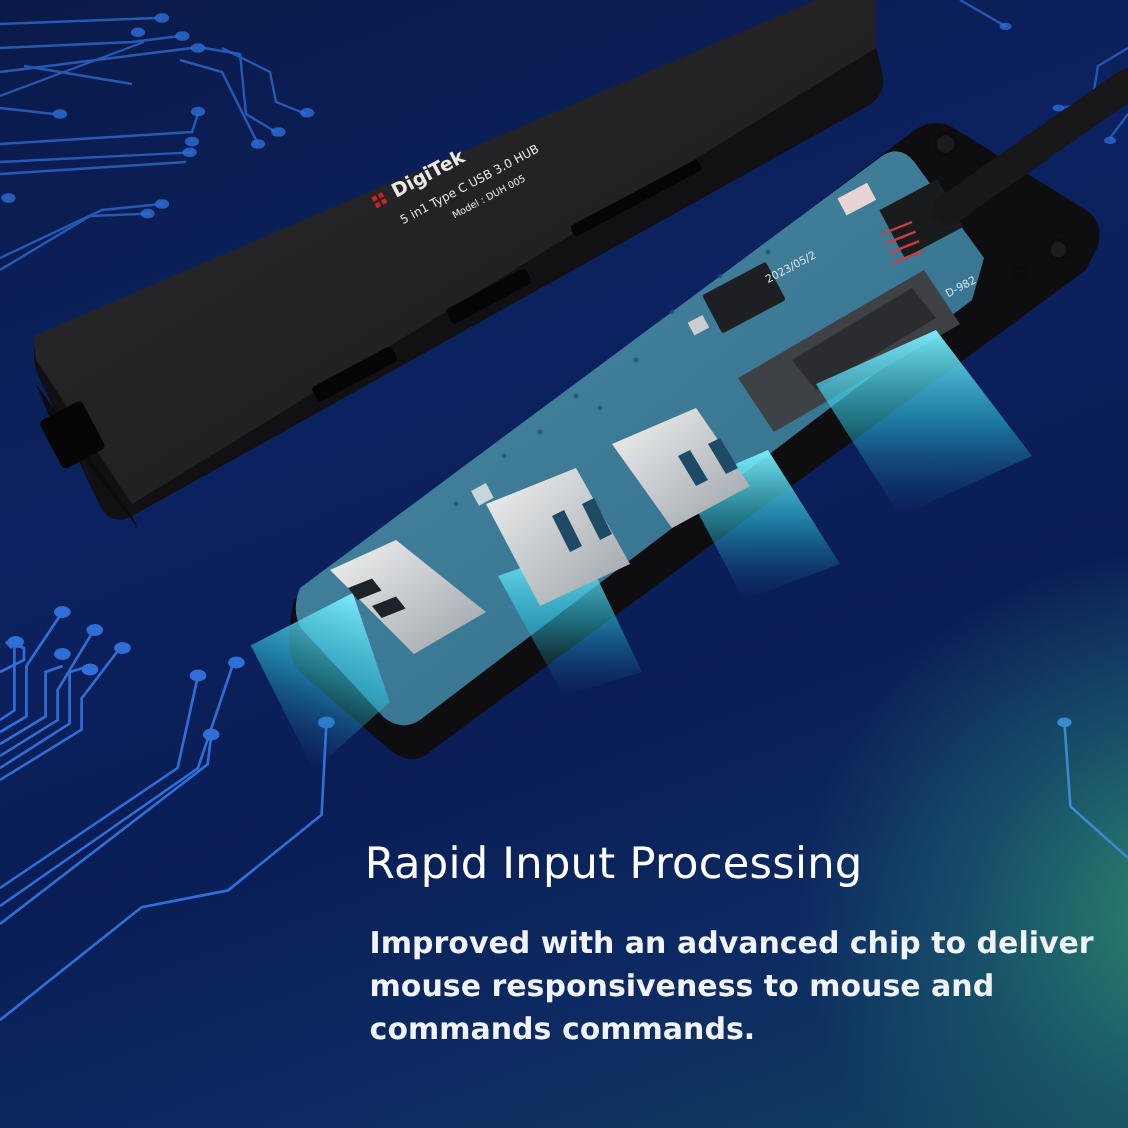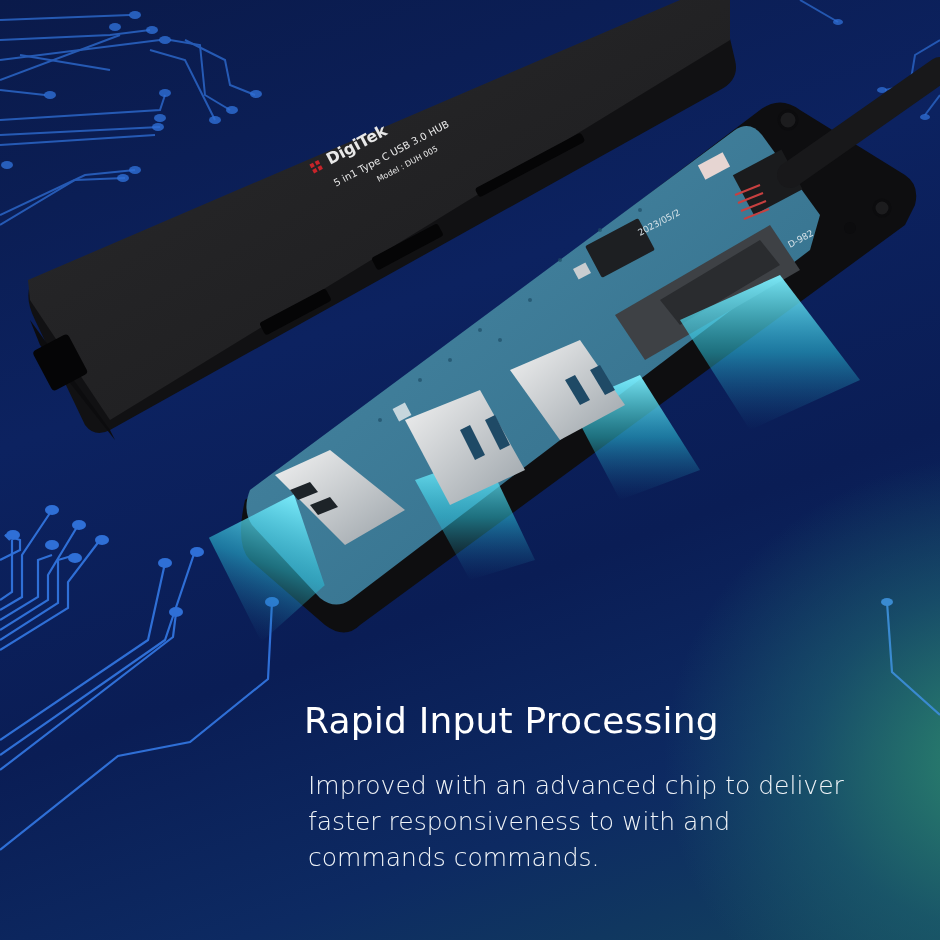--- a/index.html
+++ b/index.html
@@ -5,21 +5,21 @@
   html,body{margin:0;padding:0;}
   body{width:940px;height:940px;overflow:hidden;position:relative;
     background:
       radial-gradient(ellipse 420px 380px at 1000px 760px, rgba(46,140,110,0.95), rgba(30,100,110,0.6) 45%, rgba(0,0,0,0) 80%),
       linear-gradient(160deg,#0a1a4a 0%,#0c2260 35%,#0a1d55 60%,#0d2a62 80%,#13445e 100%);
     font-family:"DejaVu Sans","Liberation Sans",sans-serif;}
   .bg-svg{position:absolute;left:0;top:0;width:940px;height:940px;}
   .hub{position:absolute;left:0;top:0;width:940px;height:940px;}
   .headline{position:absolute;left:304px;top:700px;color:#ffffff;font-size:36px;font-weight:500;letter-spacing:0.2px;white-space:nowrap;}
   .body-text{position:absolute;left:308px;top:768px;width:600px;color:#f0f4f8;font-size:25px;line-height:36px;font-weight:300;}
-  .body-text span{display:block;white-space:nowrap;}
+  .body-text span{display:block;white-space:nowrap;font-weight:bold;}
   .label-text{fill:#e8e8e8;font-family:"DejaVu Sans","Liberation Sans",sans-serif;}
 </style>
 </head>
 <body>
 
 <svg class="bg-svg" viewBox="0 0 940 940">
   <g stroke="#2f6fd6" stroke-width="2" fill="none" opacity="0.75">
     <path d="M0 20 L130 15"></path>
       <path d="M0 40 L110 35 L150 30"></path>
     <path d="M0 60 L160 40"></path>
@@ -199,15 +199,15 @@
   <g>
     <path d="M510 370 L580 340 L625 405 L560 440 Z" fill="url(#metal)"></path>
     <path d="M565 380 L575 375 L590 400 L580 405 Z" fill="#1f4a66"></path>
     <path d="M590 370 L600 365 L615 390 L605 395 Z" fill="#1f4a66"></path>
   </g>
 </svg>
 
 <div class="headline">Rapid Input Processing</div>
 <div class="body-text">
   <span>Improved with an advanced chip to deliver</span>
-  <span>faster responsiveness to with and</span>
+  <span>mouse responsiveness to mouse and</span>
   <span>commands commands.</span>
 </div>
 
 </body></html>

